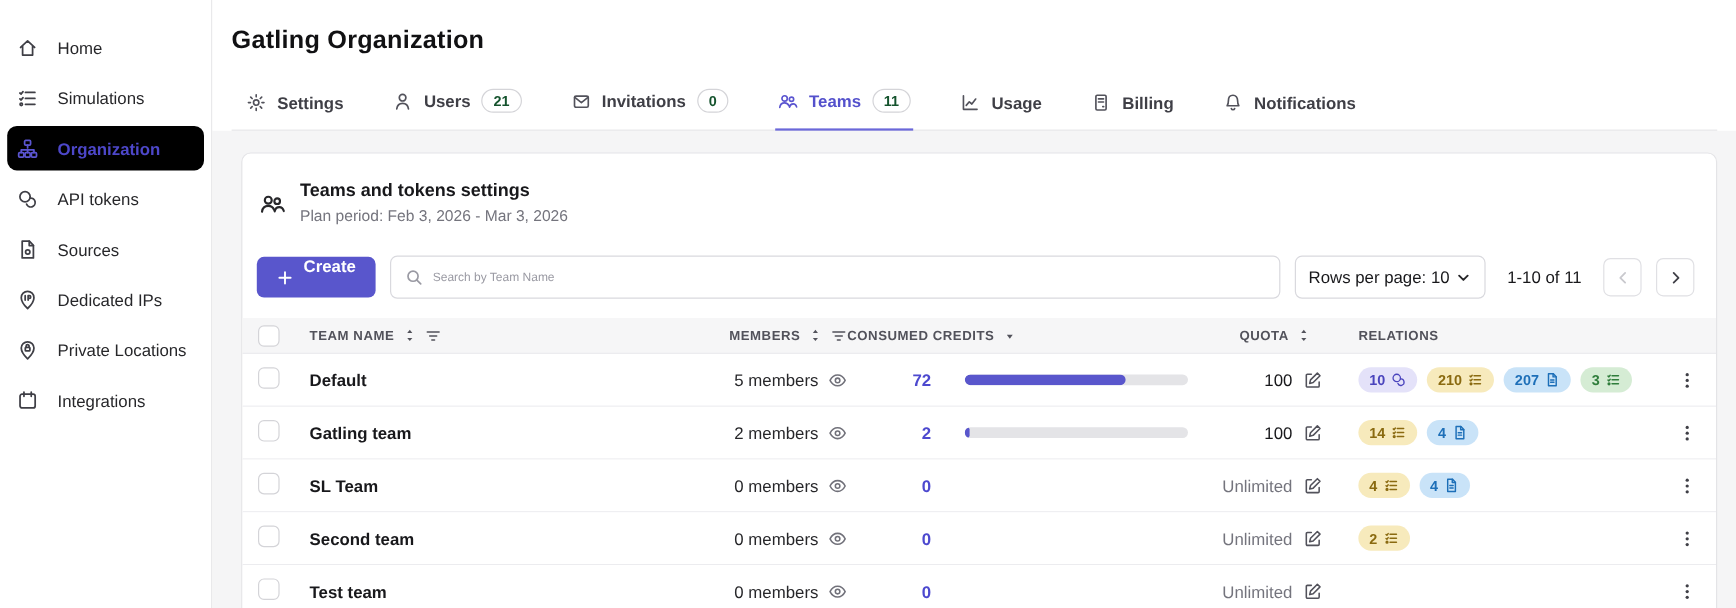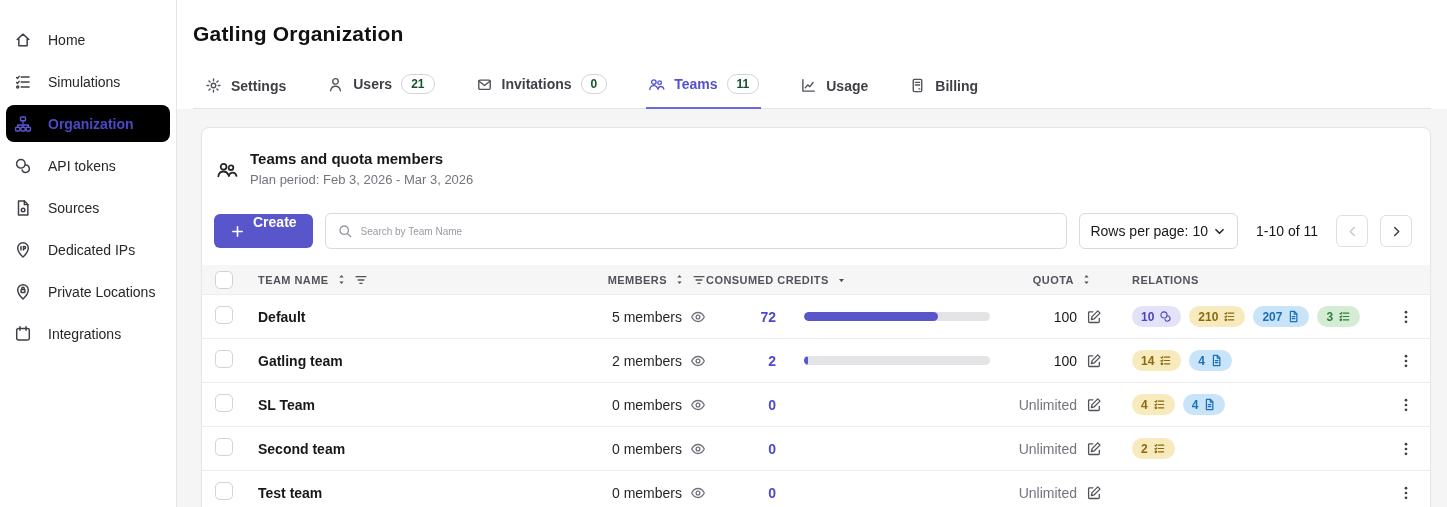--- a/index.html
+++ b/index.html
@@ -261,35 +261,44 @@
         </div>
         <div class="tab">
           <span class="icon">
             <svg viewBox="0 0 16 16" width="17" height="17" fill="none" stroke="currentColor" stroke-width="1.3" stroke-linecap="round" stroke-linejoin="round">
               <rect x="4" y="2.2" width="8" height="11.6" rx="1"></rect>
               <path d="M6 5.1h4M6 7.5h4M9.4 11.2h.7"></path>
             </svg>
           </span>
           <span>Billing</span>
         </div>
+        <div class="tab">
+          <span class="icon">
+            <svg viewBox="0 0 16 16" width="17" height="17" fill="none" stroke="currentColor" stroke-width="1.3" stroke-linecap="round" stroke-linejoin="round">
+              <path d="M8 2.2c-2.2 0-3.6 1.7-3.6 4.1 0 3-1 4.2-1 4.2h9.2s-1-1.2-1-4.2c0-2.4-1.4-4.1-3.6-4.1Z"></path>
+              <path d="M6.7 12.7a1.4 1.4 0 0 0 2.6 0"></path>
+            </svg>
+          </span>
+          <span>Notifications</span>
+        </div>
       </div>
   </div>
 
   <div class="content">
     <section class="card">
       <div class="card-head">
         <span class="icon">
             <svg viewBox="0 0 16 16" width="22" height="22" fill="none" stroke="currentColor" stroke-width="1.3" stroke-linecap="round" stroke-linejoin="round">
               <circle cx="5.5" cy="5.7" r="2.1"></circle>
               <circle cx="10.9" cy="6.3" r="1.7"></circle>
               <path d="M1.7 12.7c.3-2.4 1.9-3.6 3.8-3.6 1.6 0 2.9.9 3.5 2.4M9.4 12.5c.3-1.6 1.4-2.6 2.8-2.6 1.3 0 2.3.9 2.7 2.4"></path>
             </svg>
           </span>
         <div>
-          <div class="card-title">Teams and quota members</div>
+          <div class="card-title">Teams and tokens settings</div>
           <div class="card-subtitle">Plan period: Feb 3, 2026 - Mar 3, 2026</div>
         </div>
       </div>
 
       <div class="toolbar">
         <button class="btn-create">
           <span class="icon">
               <svg viewBox="0 0 16 16" width="15" height="15" fill="none" stroke="currentColor" stroke-width="1.7" stroke-linecap="round" stroke-linejoin="round">
                 <path d="M8 3v10M3 8h10"></path>
               </svg>

